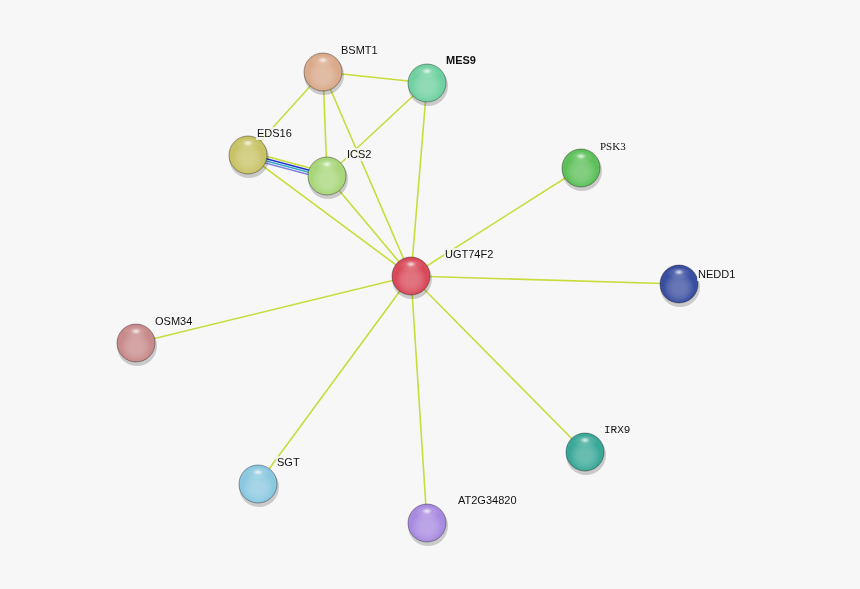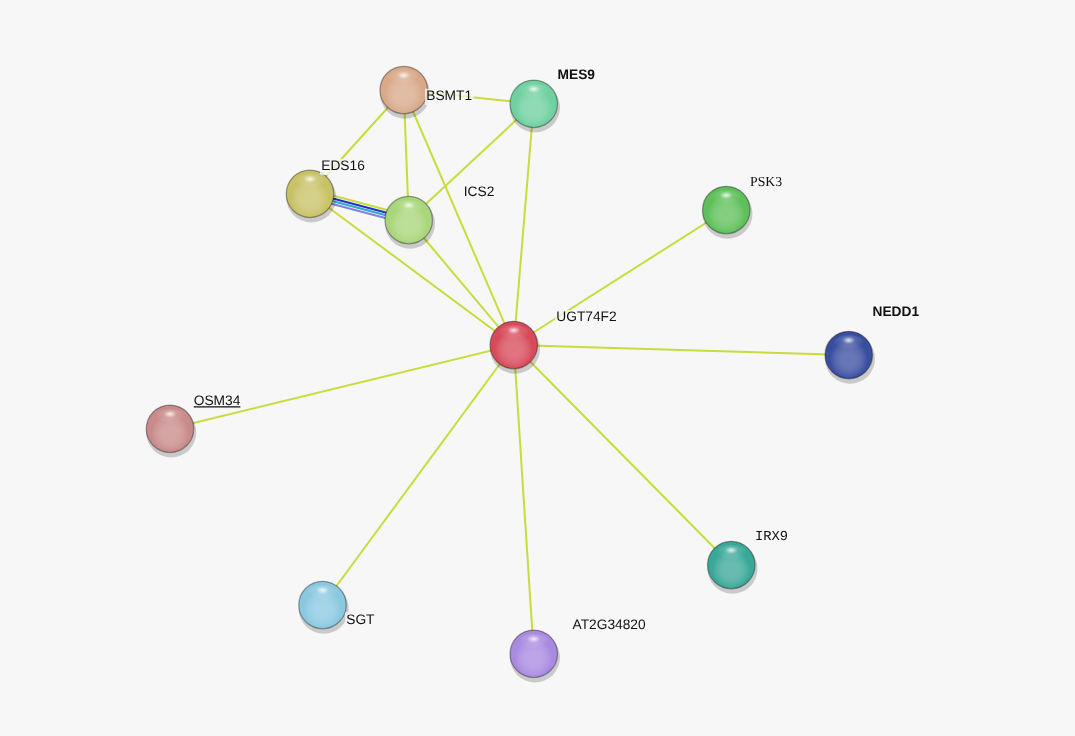--- a/index.html
+++ b/index.html
@@ -156,24 +156,24 @@
       </g>
       <g>
         <ellipse cx="428" cy="526" rx="20" ry="20" fill="rgba(0,0,0,0.18)"></ellipse>
         <circle cx="427" cy="523" r="19" fill="#a88ae0" stroke="rgba(0,0,0,0.35)" stroke-width="1"></circle>
         <circle cx="427" cy="523" r="18" fill="url(#ng10)" opacity="0.6"></circle>
         <ellipse cx="427" cy="514" rx="12" ry="7" fill="url(#shine)"></ellipse>
       </g>
     </g>
 </svg>
 <div id="labels">
-    <div class="lbl" style="left: 340px; top: 44px; margin-top: 27px;">BSMT1</div>
+    <div class="lbl" style="left: 340px; top: 44px;">BSMT1</div>
     <div class="lbl" style="left: 445px; top: 54px; font-weight: bold;">MES9</div>
     <div class="lbl" style="left: 256px; top: 127px;">EDS16</div>
-    <div class="lbl" style="left: 346px; top: 148px; margin-left: 24px;">ICS2</div>
+    <div class="lbl" style="left: 346px; top: 148px;">ICS2</div>
     <div class="lbl" style="left: 599px; top: 140px; font-family: Liberation Serif, serif;">PSK3</div>
     <div class="lbl" style="left: 444px; top: 248px;">UGT74F2</div>
-    <div class="lbl" style="left: 697px; top: 244px; font-weight: bold;">NEDD1</div>
-    <div class="lbl" style="left: 154px; top: 315px; text-decoration: underline;">OSM34</div>
+    <div class="lbl" style="left: 697px; top: 268px;">NEDD1</div>
+    <div class="lbl" style="left: 154px; top: 315px;">OSM34</div>
     <div class="lbl" style="left: 603px; top: 424px; font-family: Liberation Mono, monospace;">IRX9</div>
-    <div class="lbl" style="left: 276px; top: 456px; margin-top: 34px;">SGT</div>
+    <div class="lbl" style="left: 276px; top: 456px;">SGT</div>
     <div class="lbl" style="left: 457px; top: 494px;">AT2G34820</div>
   </div>
 
 </body></html>

